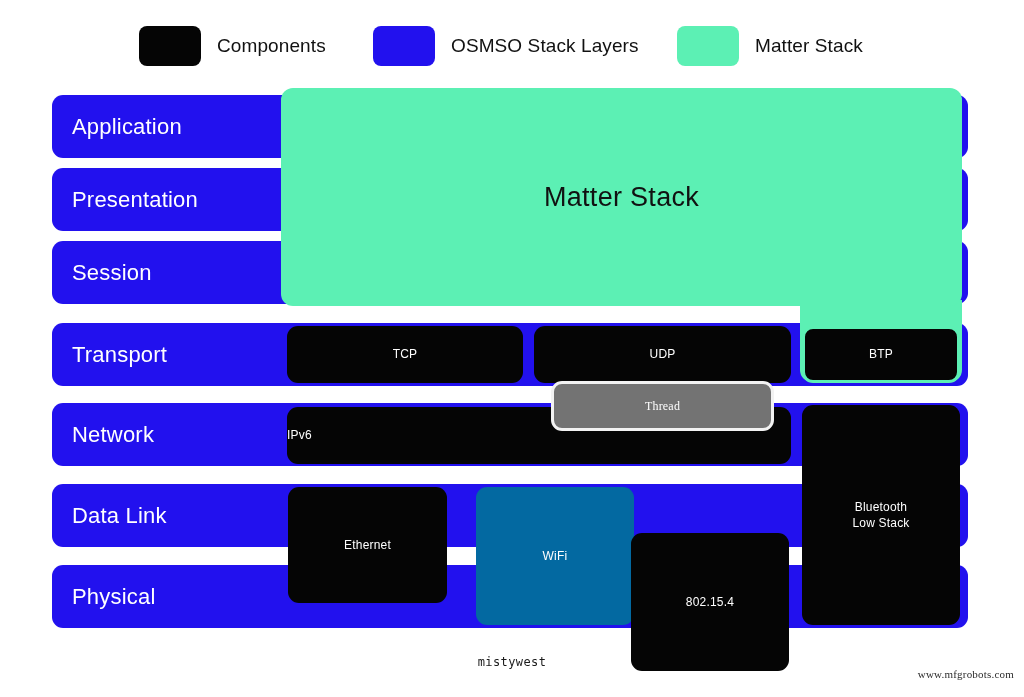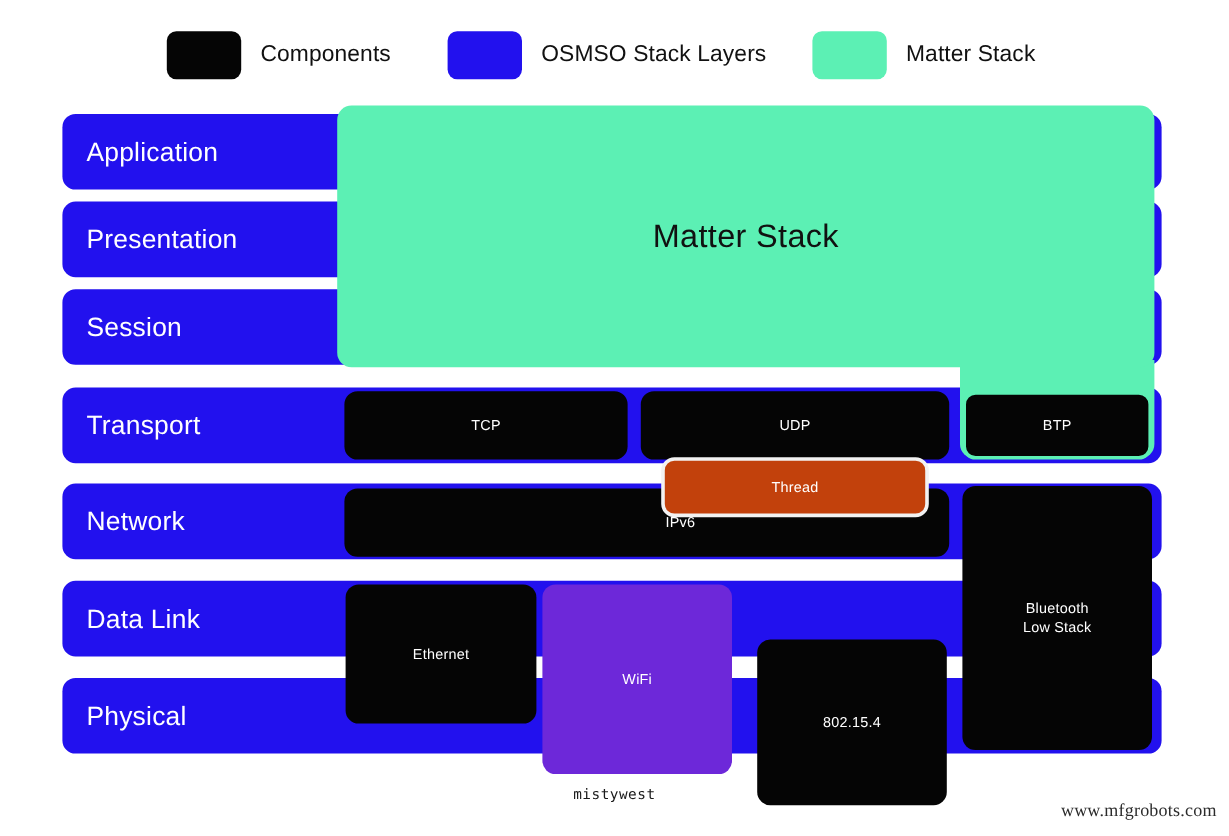--- a/index.html
+++ b/index.html
@@ -88,22 +88,21 @@
     display: flex;
     align-items: center;
     justify-content: center;
     color: #ffffff;
     font-size: 12px;
     text-align: center;
     line-height: 1.35;
     letter-spacing: 0.2px;
   }
   .comp.left-text {
-    justify-content: center;
-    padding-left: 56px;
+    justify-content: flex-start;
   }
   .comp.border-mint {
     border: 3px solid #5cf0b4;
   }
   .comp.border-white {
     border: 3px solid #f2f2f2;
   }
 
   
   .matter-main {
@@ -138,21 +137,21 @@
     font-family: "DejaVu Sans Mono", monospace;
     font-size: 12px;
     color: #1a1a1a;
     letter-spacing: 0.4px;
   }
   .watermark {
     position: absolute;
     right: 10px;
     top: 668px;
     font-family: "Liberation Serif", serif;
-    font-size: 15px;
+    font-size: 11px;
     color: #2b2b2b;
     letter-spacing: 0.2px;
   }
 </style>
 </head>
 <body>
 
 <div id="canvas">
 
   <div id="legend">
@@ -192,25 +191,25 @@
       <div class="osi-row" style="top: 565px; background: rgb(34, 17, 238); z-index: 1;">
         <div class="osi-label">Physical</div>
       </div>
       <div class="matter-leg" style="left: 800px; top: 300px; width: 162px; height: 82px; background: rgb(92, 240, 180); z-index: 2;"></div>
       <div class="matter-main" style="left: 281px; top: 88px; width: 681px; height: 218px; background: rgb(92, 240, 180); z-index: 3;">
         <div class="matter-title">Matter Stack</div>
       </div>
       <div class="comp" style="left: 287px; top: 326px; width: 236px; height: 57px; background: rgb(5, 5, 5); z-index: 5; white-space: pre-line;"><span style="white-space: pre-line;">TCP</span></div>
       <div class="comp" style="left: 534px; top: 326px; width: 257px; height: 57px; background: rgb(5, 5, 5); z-index: 5; white-space: pre-line;"><span style="white-space: pre-line;">UDP</span></div>
       <div class="comp border-mint" style="left: 802px; top: 326px; width: 158px; height: 57px; background: rgb(5, 5, 5); z-index: 5; white-space: pre-line;"><span style="white-space: pre-line;">BTP</span></div>
-      <div class="comp border-white" style="left: 551px; top: 381px; width: 223px; height: 50px; background: #c2410c; z-index: 6; white-space: pre-line;"><span style="white-space: pre-line;">Thread</span></div>
+      <div class="comp border-white" style="left: 551px; top: 381px; width: 223px; height: 50px; background: #737373; z-index: 6; white-space: pre-line; font-family: Liberation Serif, serif;"><span style="white-space: pre-line;">Thread</span></div>
       <div class="comp left-text" style="left: 287px; top: 407px; width: 504px; height: 57px; background: rgb(5, 5, 5); z-index: 5; white-space: pre-line;"><span style="white-space: pre-line;">IPv6</span></div>
       <div class="comp" style="left: 802px; top: 405px; width: 158px; height: 220px; background: rgb(5, 5, 5); z-index: 5; white-space: pre-line;"><span style="white-space: pre-line;">Bluetooth
 Low Stack</span></div>
       <div class="comp" style="left: 288px; top: 487px; width: 159px; height: 116px; background: rgb(5, 5, 5); z-index: 5; white-space: pre-line;"><span style="white-space: pre-line;">Ethernet</span></div>
-      <div class="comp" style="left: 452px; top: 487px; width: 158px; height: 158px; background: #6d28d9; z-index: 5; white-space: pre-line;"><span style="white-space: pre-line;">WiFi</span></div>
+      <div class="comp" style="left: 476px; top: 487px; width: 158px; height: 138px; background: #0369a1; z-index: 5; white-space: pre-line;"><span style="white-space: pre-line;">WiFi</span></div>
       <div class="comp" style="left: 631px; top: 487px; width: 158px; height: 138px; background: rgb(5, 5, 5); z-index: 5; white-space: pre-line; margin-top: 46px;"><span style="white-space: pre-line;">802.15.4</span></div>
     </div>
 
   <div class="footer-brand">mistywest</div>
   <div class="watermark">www.mfgrobots.com</div>
 
 </div>
 
 </body></html>

